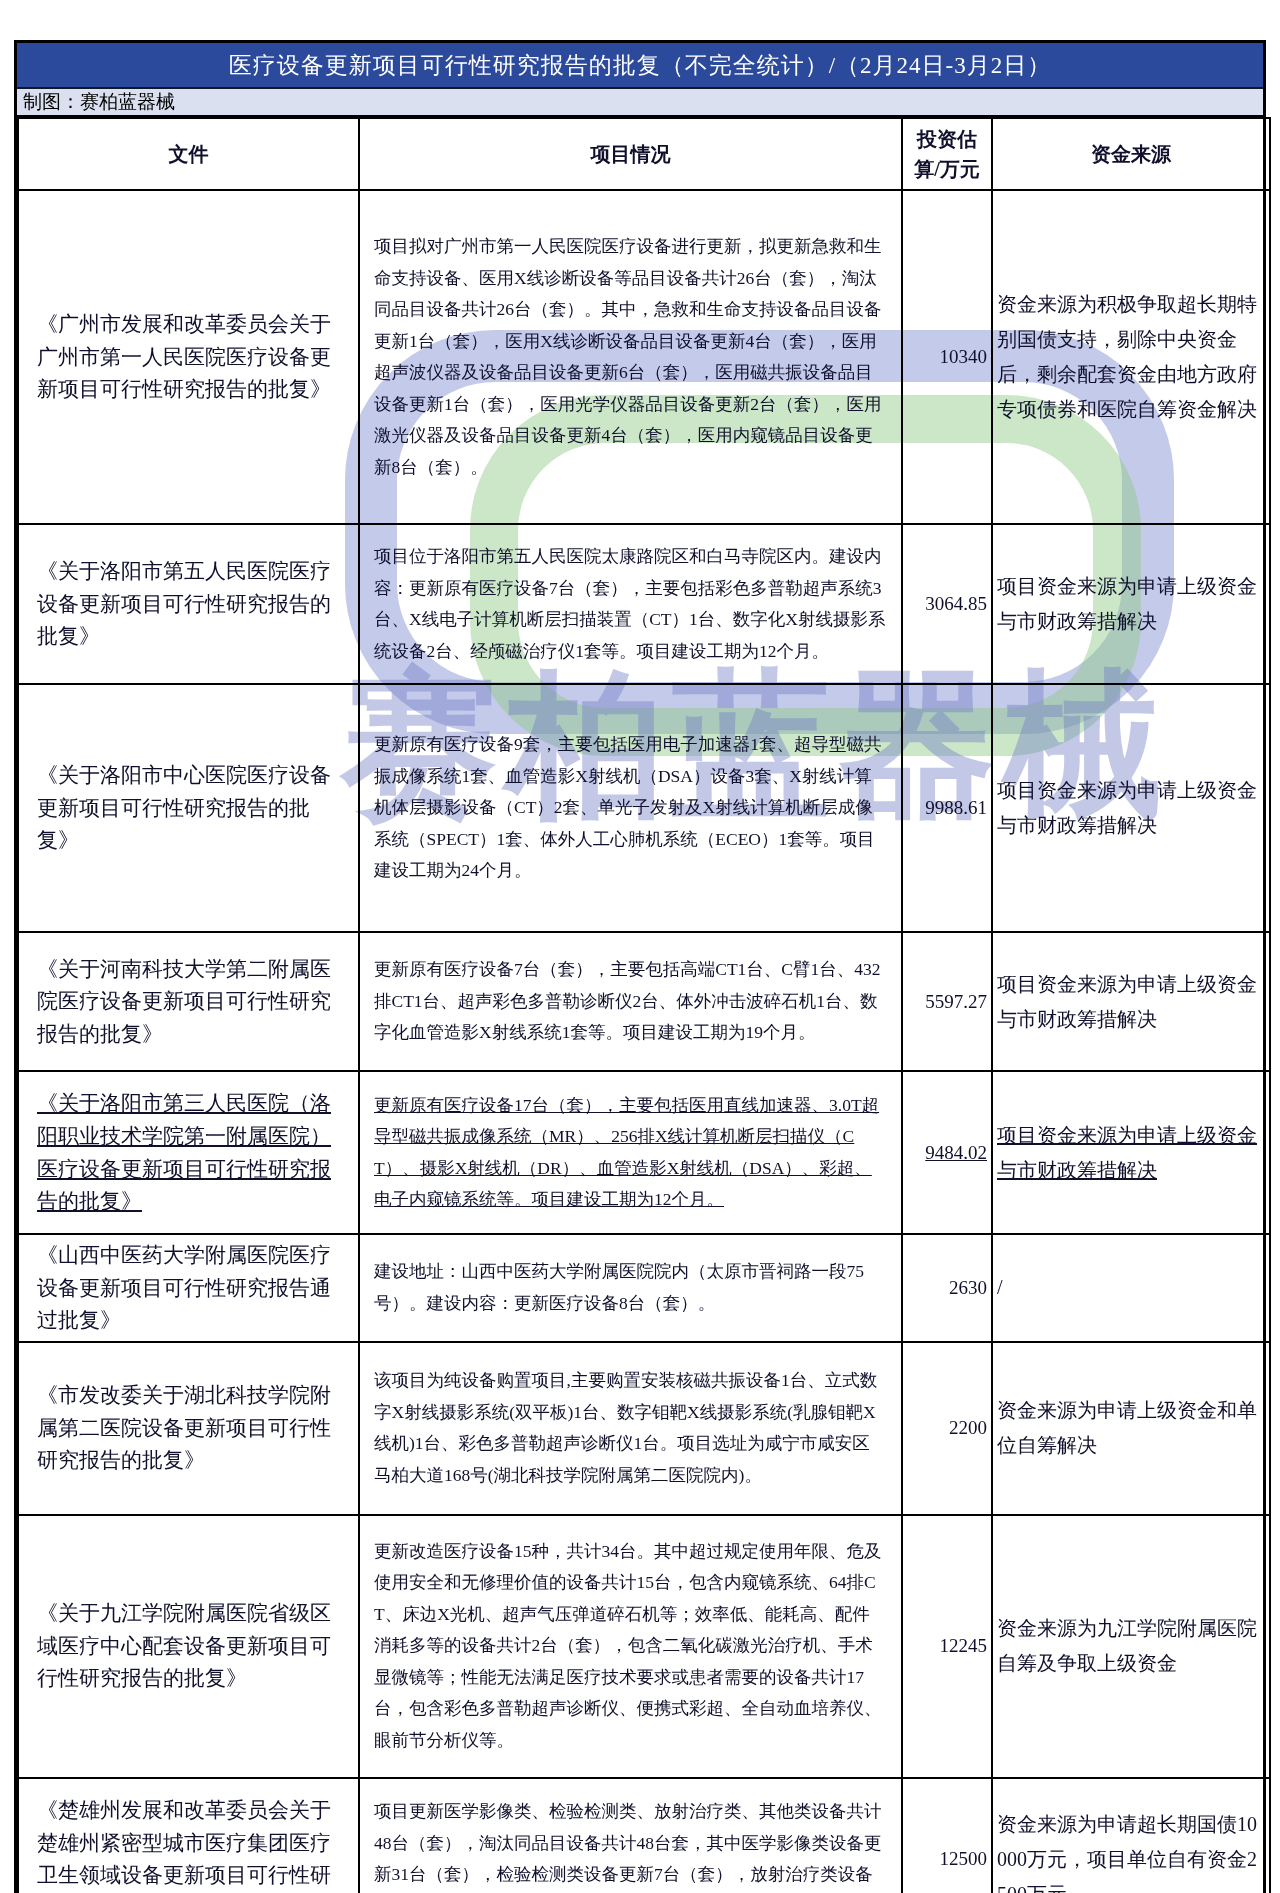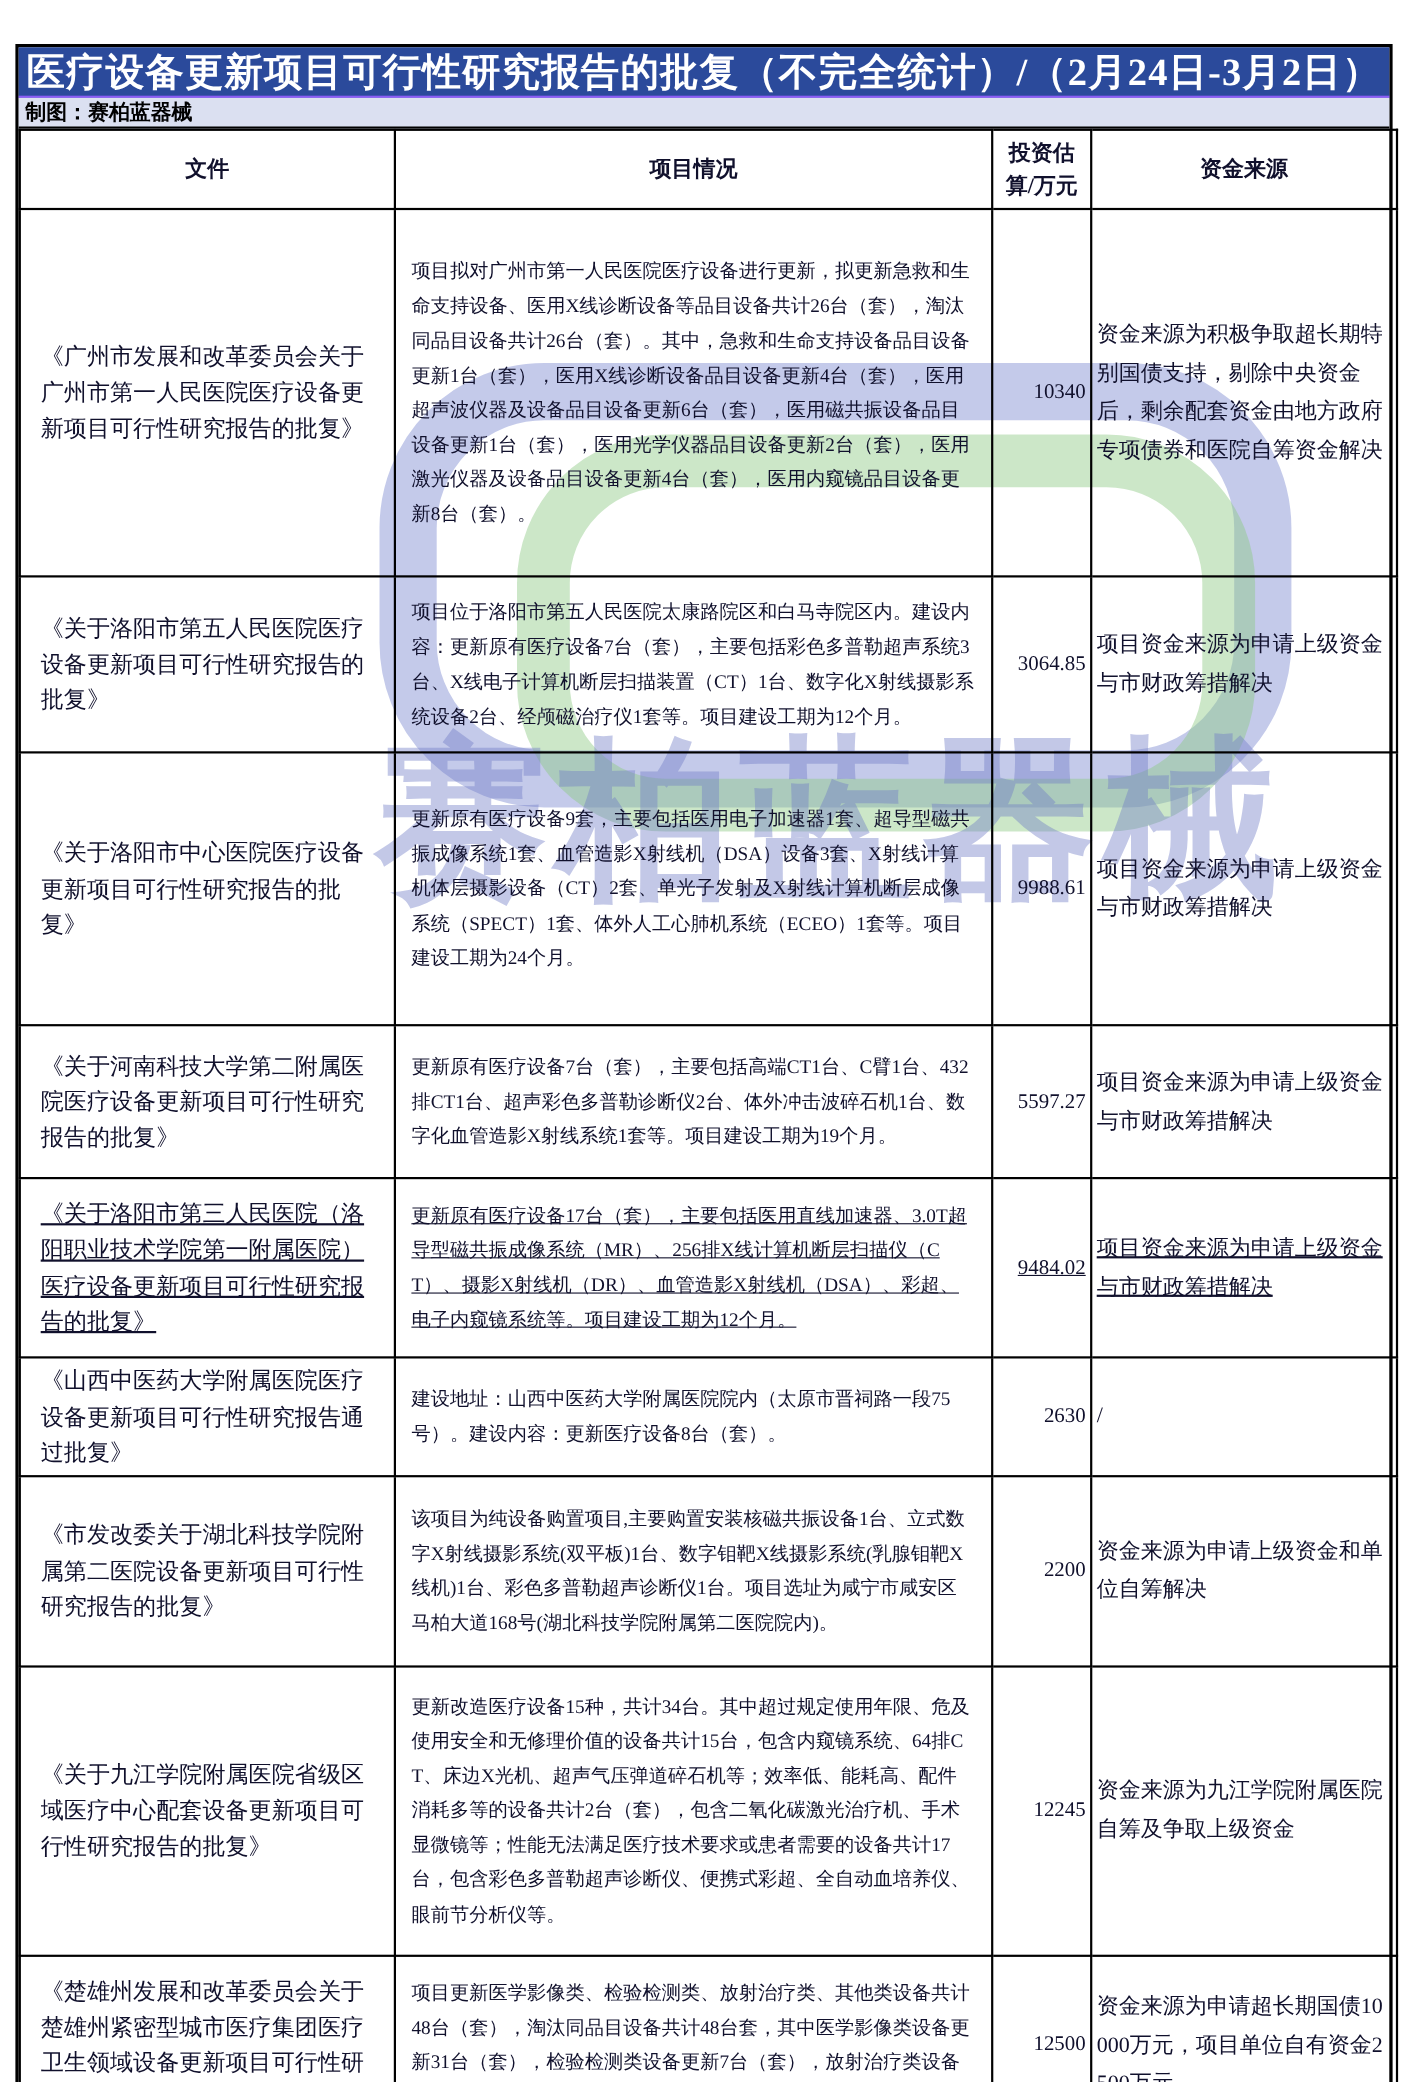--- a/index.html
+++ b/index.html
@@ -8,28 +8,28 @@
     font-family: "Liberation Serif", serif;
     color: #10102c;
   }
   .sheet {
     position: absolute; left: 14px; top: 40px; width: 1252px;
     border: 3px solid #000; background: transparent; box-sizing: border-box;
   }
   .title-bar {
     height: 44px; background: #2b4a9b; color: #ffffff;
     display: flex; align-items: center; justify-content: center;
-    font-size: 35px; font-weight: bold; letter-spacing: 1px;
-    border-bottom: 2px solid #8b5cf6;
+    font-size: 23px; font-weight: normal; letter-spacing: 1px;
+    border-bottom: 2px solid #0f172a;
     position: relative; z-index: 2;
   }
   .credit-bar {
     height: 26px; background: #dbe0f1; color: #000;
     display: flex; align-items: center;
-    font-size: 19px; font-weight: bold; padding-left: 6px;
+    font-size: 19px; font-weight: normal; padding-left: 6px;
     border-bottom: 2px solid #000;
     position: relative; z-index: 2;
   }
   table.approvals {
     border-collapse: collapse; table-layout: fixed;
     width: 100%; position: relative; z-index: 1;
   }
   table.approvals td, table.approvals th {
     border: 2px solid #000; background: transparent;
     vertical-align: middle; box-sizing: border-box;

